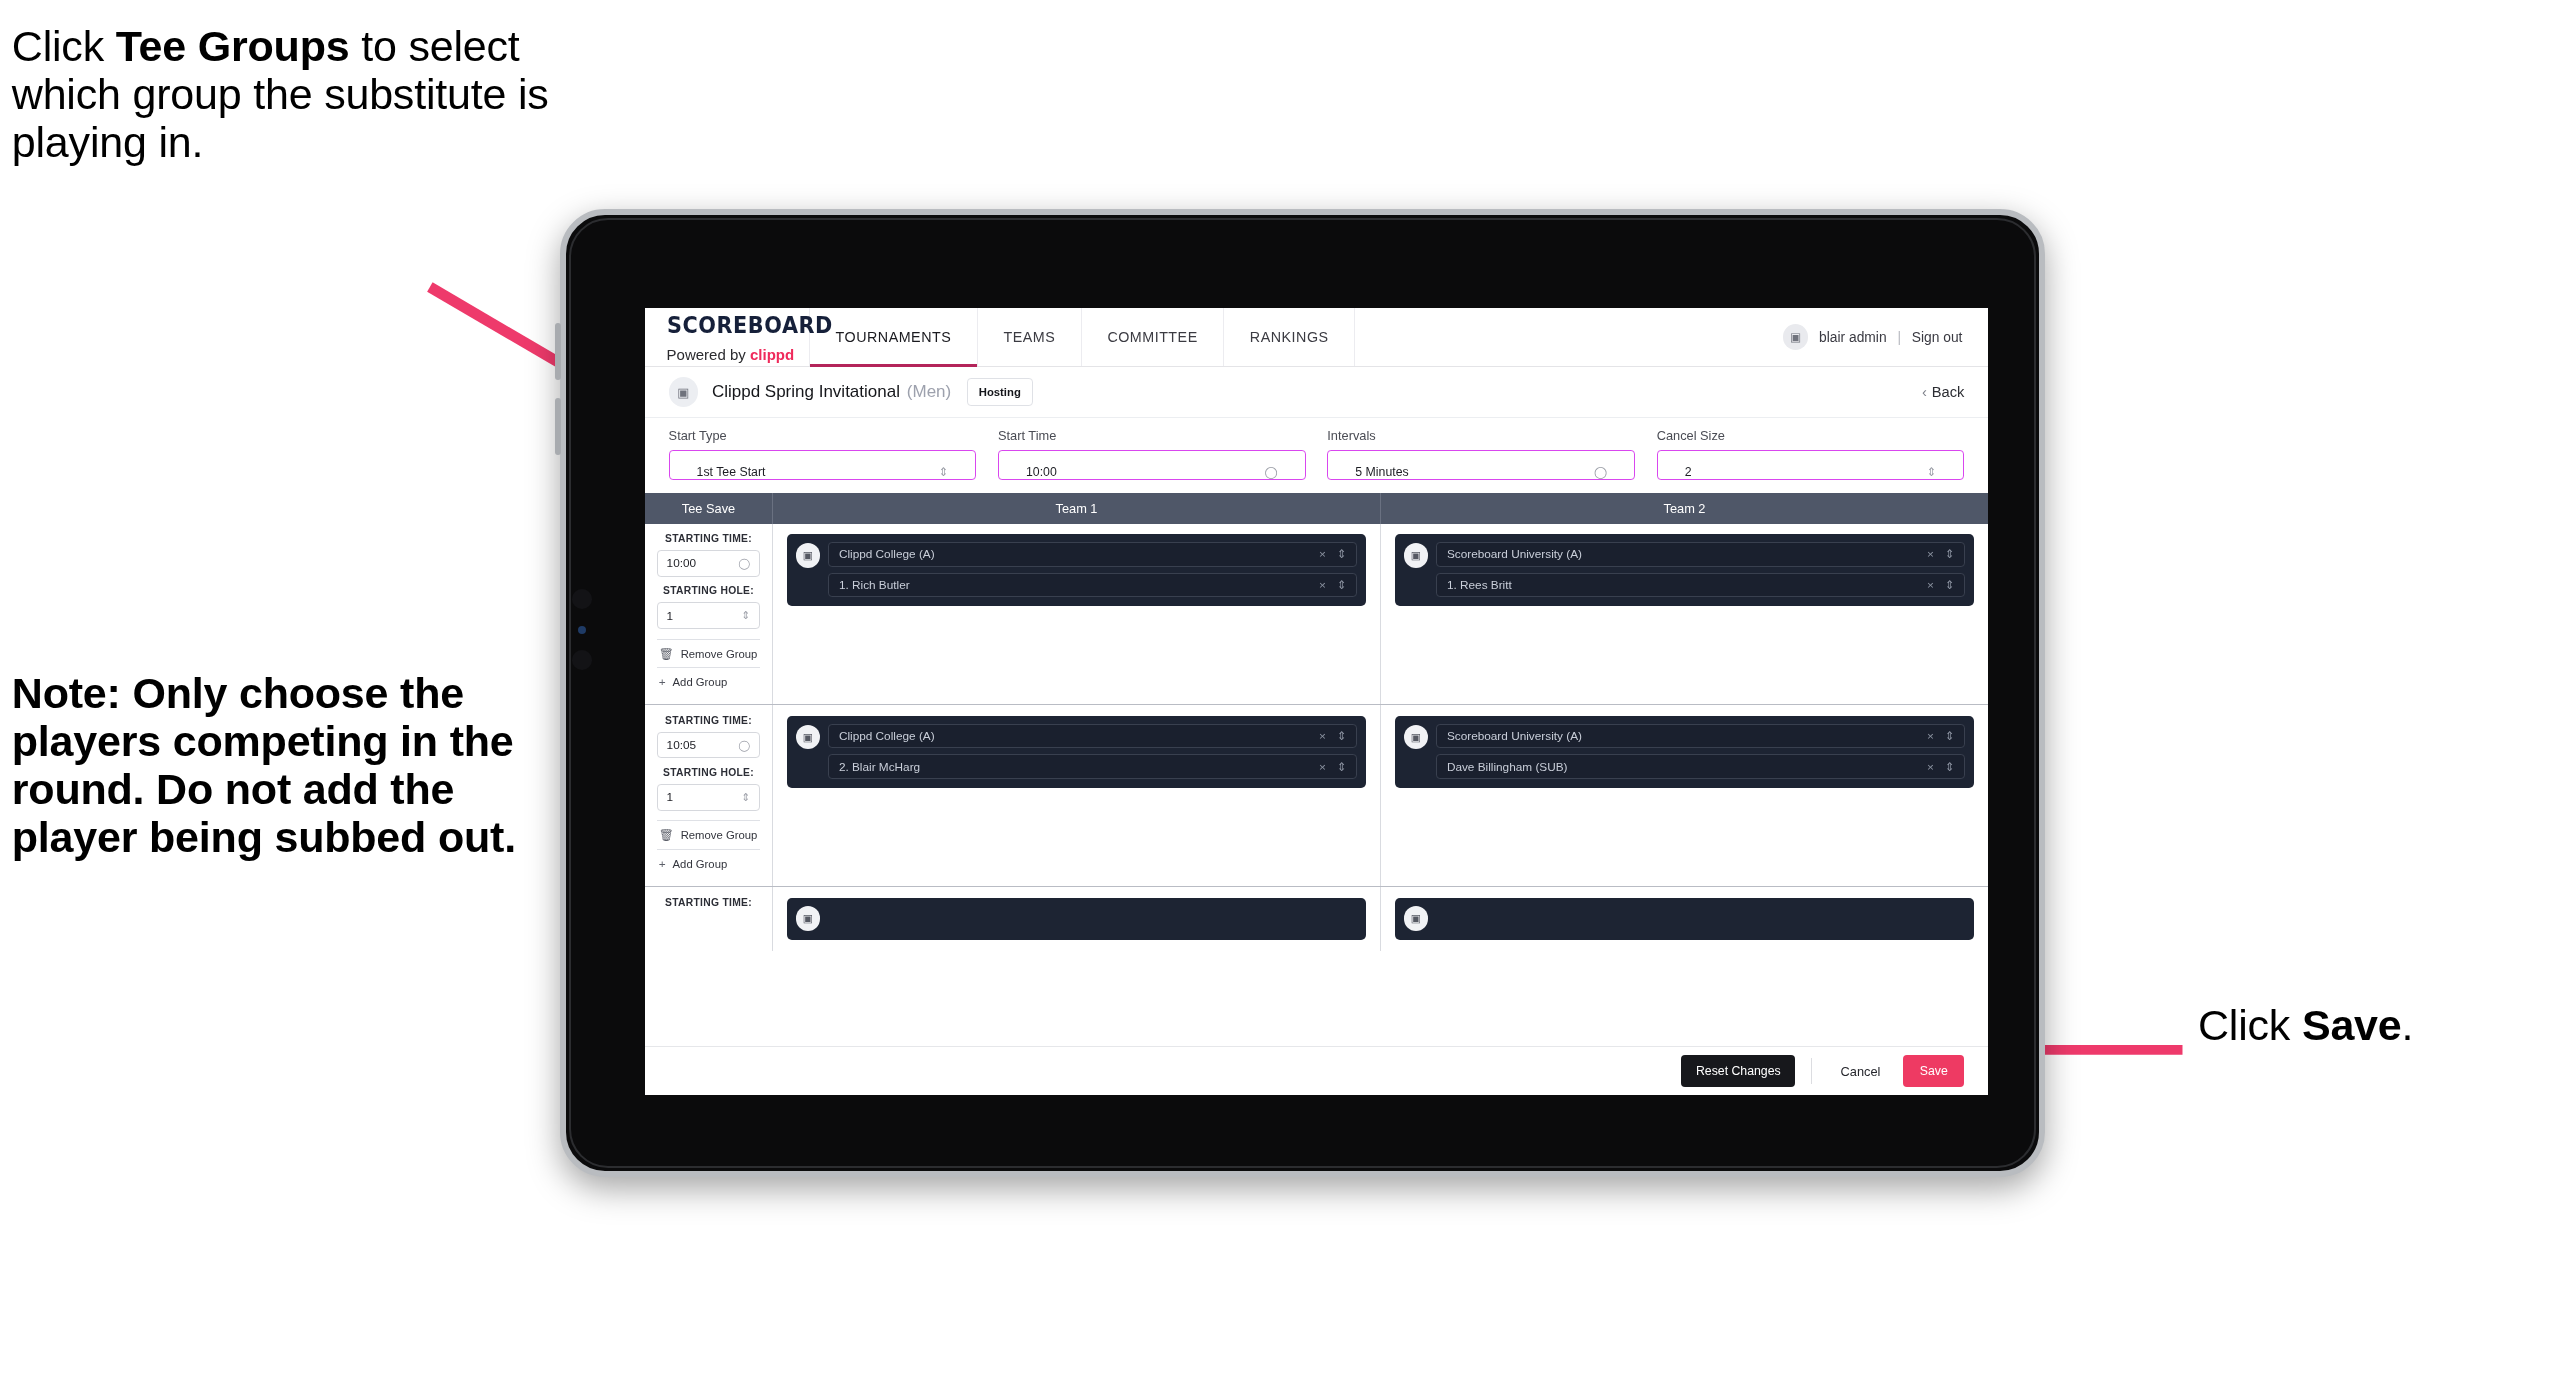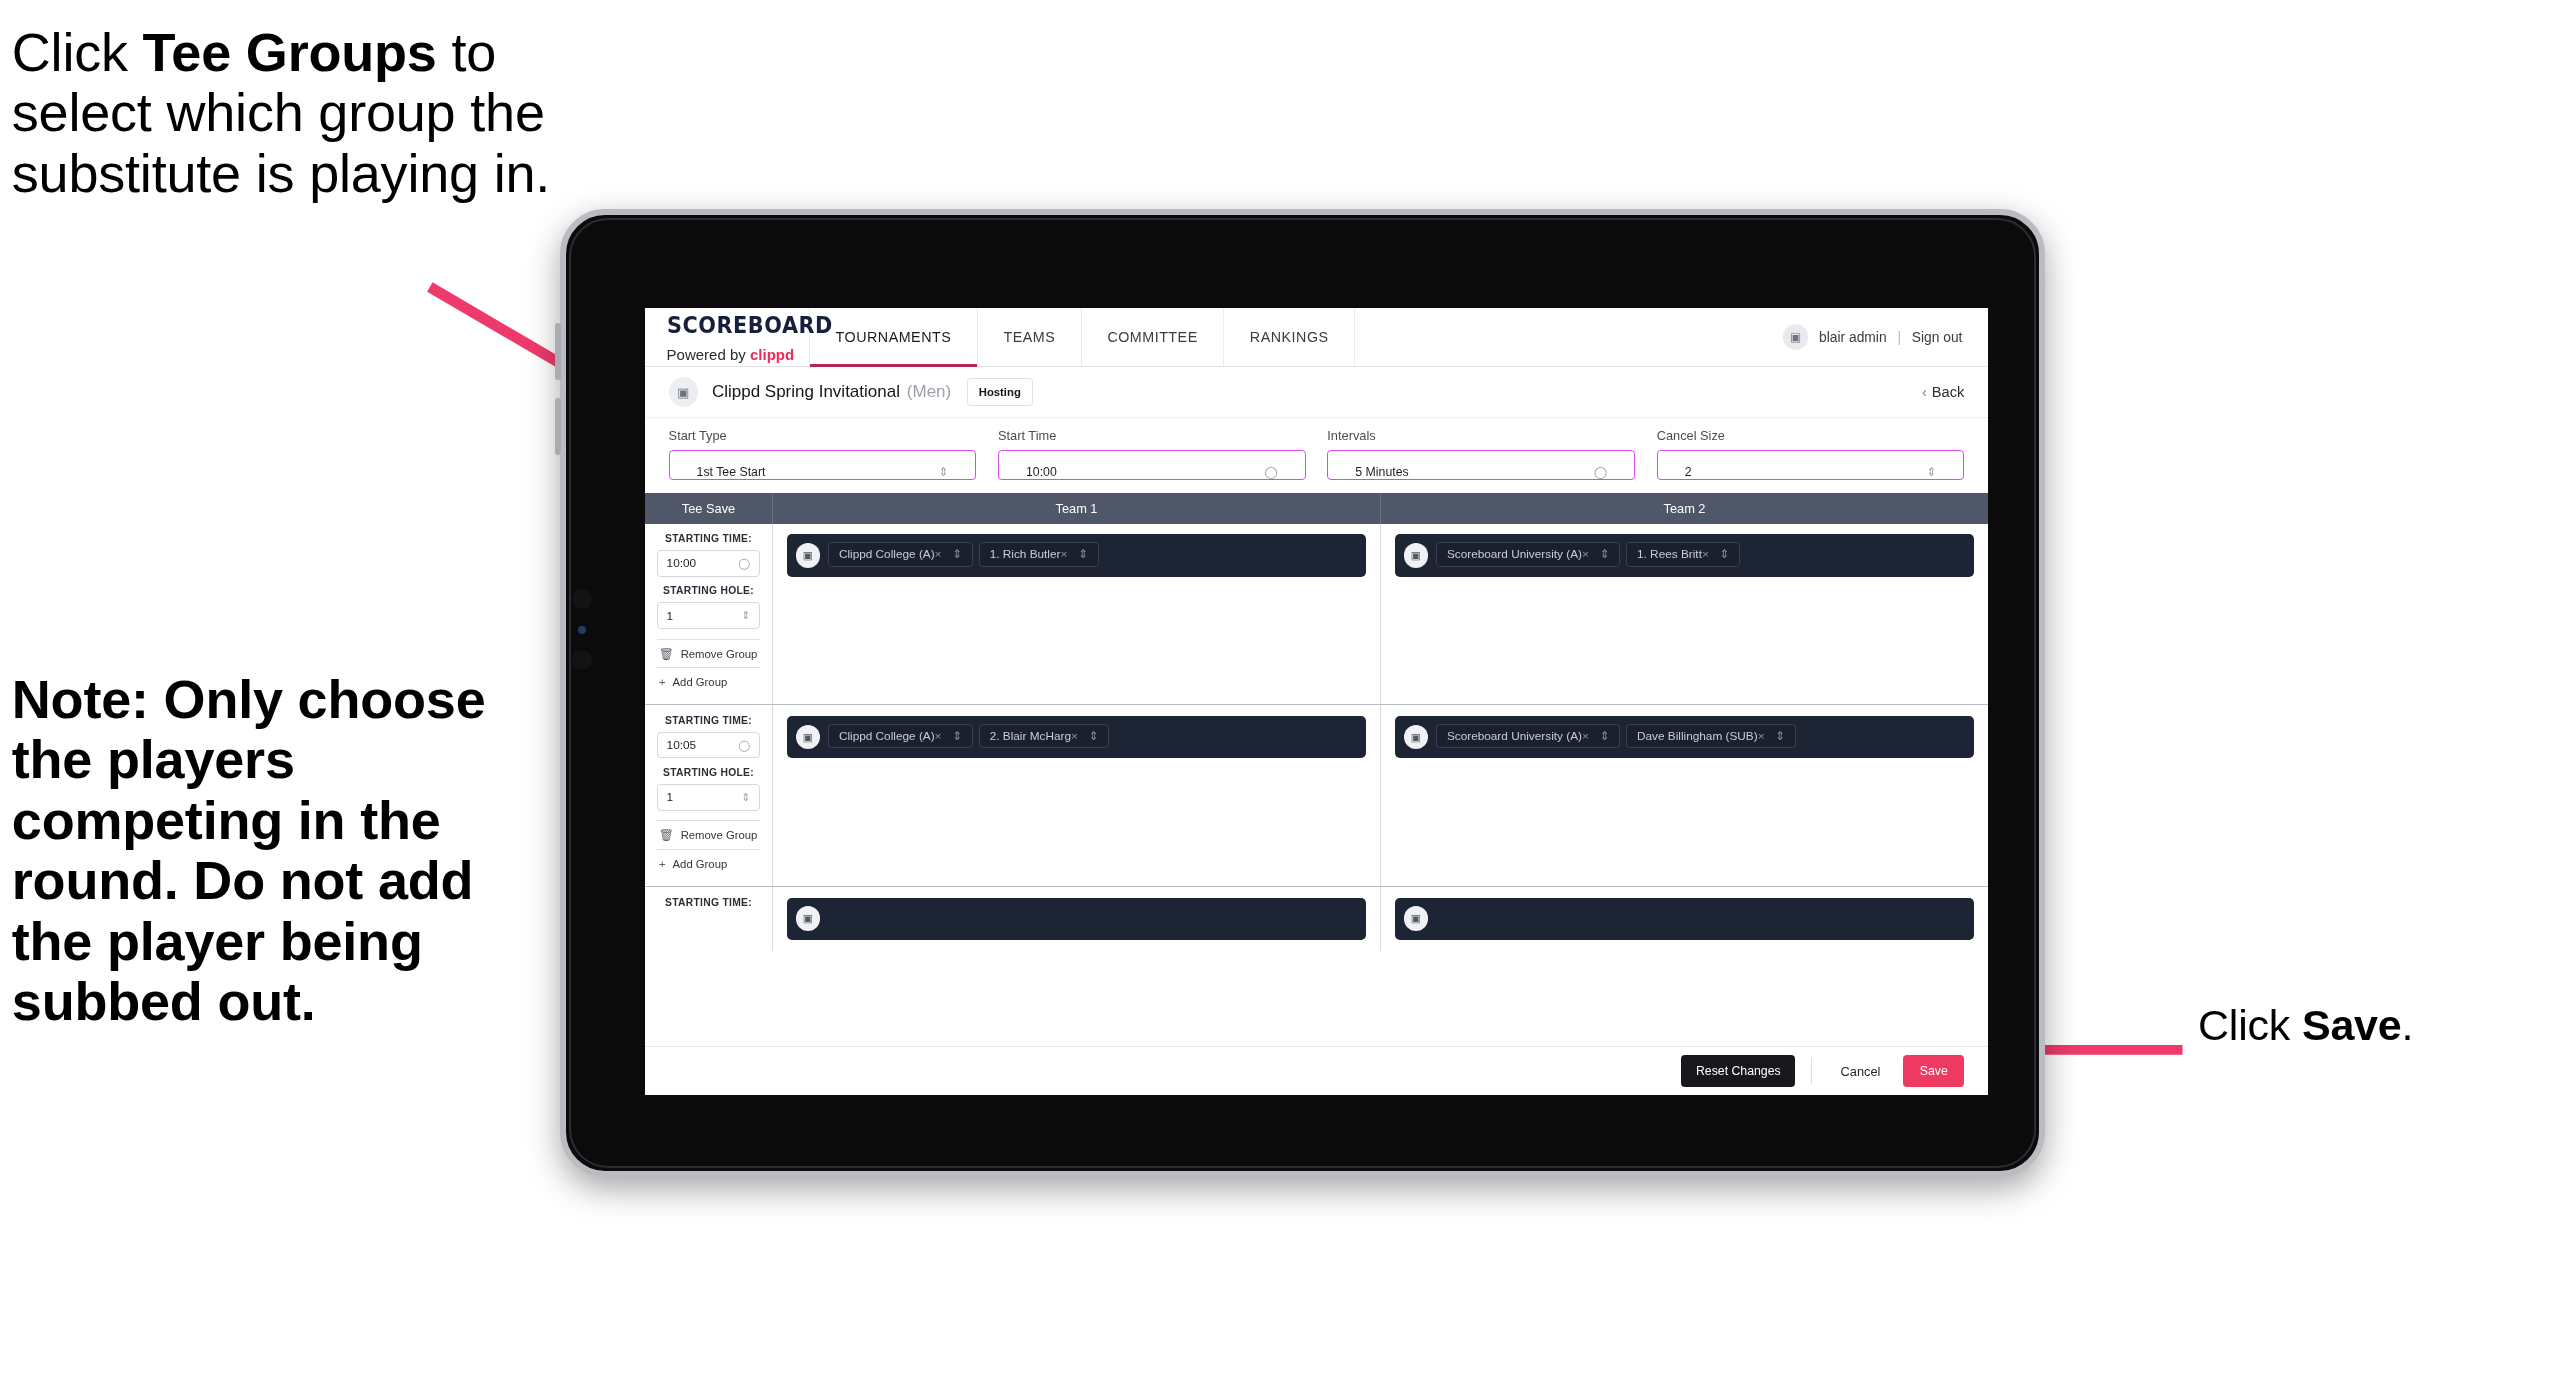--- a/index.html
+++ b/index.html
@@ -7,21 +7,21 @@
     width: 2576px; height: 1385px;
     background: #ffffff;
     font-family: "Liberation Sans", sans-serif;
     overflow: hidden;
   }
   #stage { position: relative; width: 2576px; height: 1385px; background:#fff; }
 
   
   .anno {
     position: absolute;
-    font-size: 54px;
+    font-size: 43px;
     line-height: 1.12;
     color: #000;
     letter-spacing: -0.2px;
   }
   .anno b { font-weight: 700; }
   #anno-top { left: 11.8px; top: 21.6px; width: 570px; }
   #anno-note { left: 11.8px; top: 669px; width: 551px; font-weight: 700; }
   #anno-save { left: 2198px; top: 1001px; width: 364px; font-size: 43px; }
 
   
@@ -131,21 +131,21 @@
   .grp-act.bot { border-top:1px solid #dfe1e6; }
   .grp-act .gi { color:#5c5f69; font-size:11.8px; }
 
   .cell-team { flex:1; border-right:1px solid #d9dbe0; padding:10.8px 13.8px; }
   .cell-team:last-child { border-right:none; }
   .panel { background:#1d2433; border-radius:4.9px; padding:7.9px 8.8px 8.8px 8.8px;
            display:flex; align-items:flex-start; gap:7.9px; }
   .panel-handle { width:24.6px; height:24.6px; border-radius:50%; background:#f1f2f5;
                   display:flex; align-items:center; justify-content:center;
                   color:#555862; font-size:10.8px; flex:0 0 24.6px; margin-top:1px; cursor:grab;}
-  .panel-items { flex:1; display:flex; flex-direction:row; gap:5.9px; }
+  .panel-items { flex:1; display:flex; flex-direction:column; gap:5.9px; }
   .pitem { background:#1a202e; border:1px solid #39404f; border-radius:3.9px;
            height:24.6px; display:flex; align-items:center; padding:0 9.8px;
            font-size:11.8px; color:#c9ced9; }
   .pitem .acts { margin-left:auto; display:flex; align-items:center; gap:10.8px; color:#8e95a3; font-size:11.8px;}
   .pitem .acts span { cursor:pointer; }
 
   
   .footer { flex:0 0 49px; background:#fff; border-top:1px solid #e6e7ea;
             display:flex; align-items:center; justify-content:flex-end; gap:0; padding-right:23.6px; }
   .btn-reset { background:#17181c; color:#fff; font-size:12.3px; border-radius:4px;

